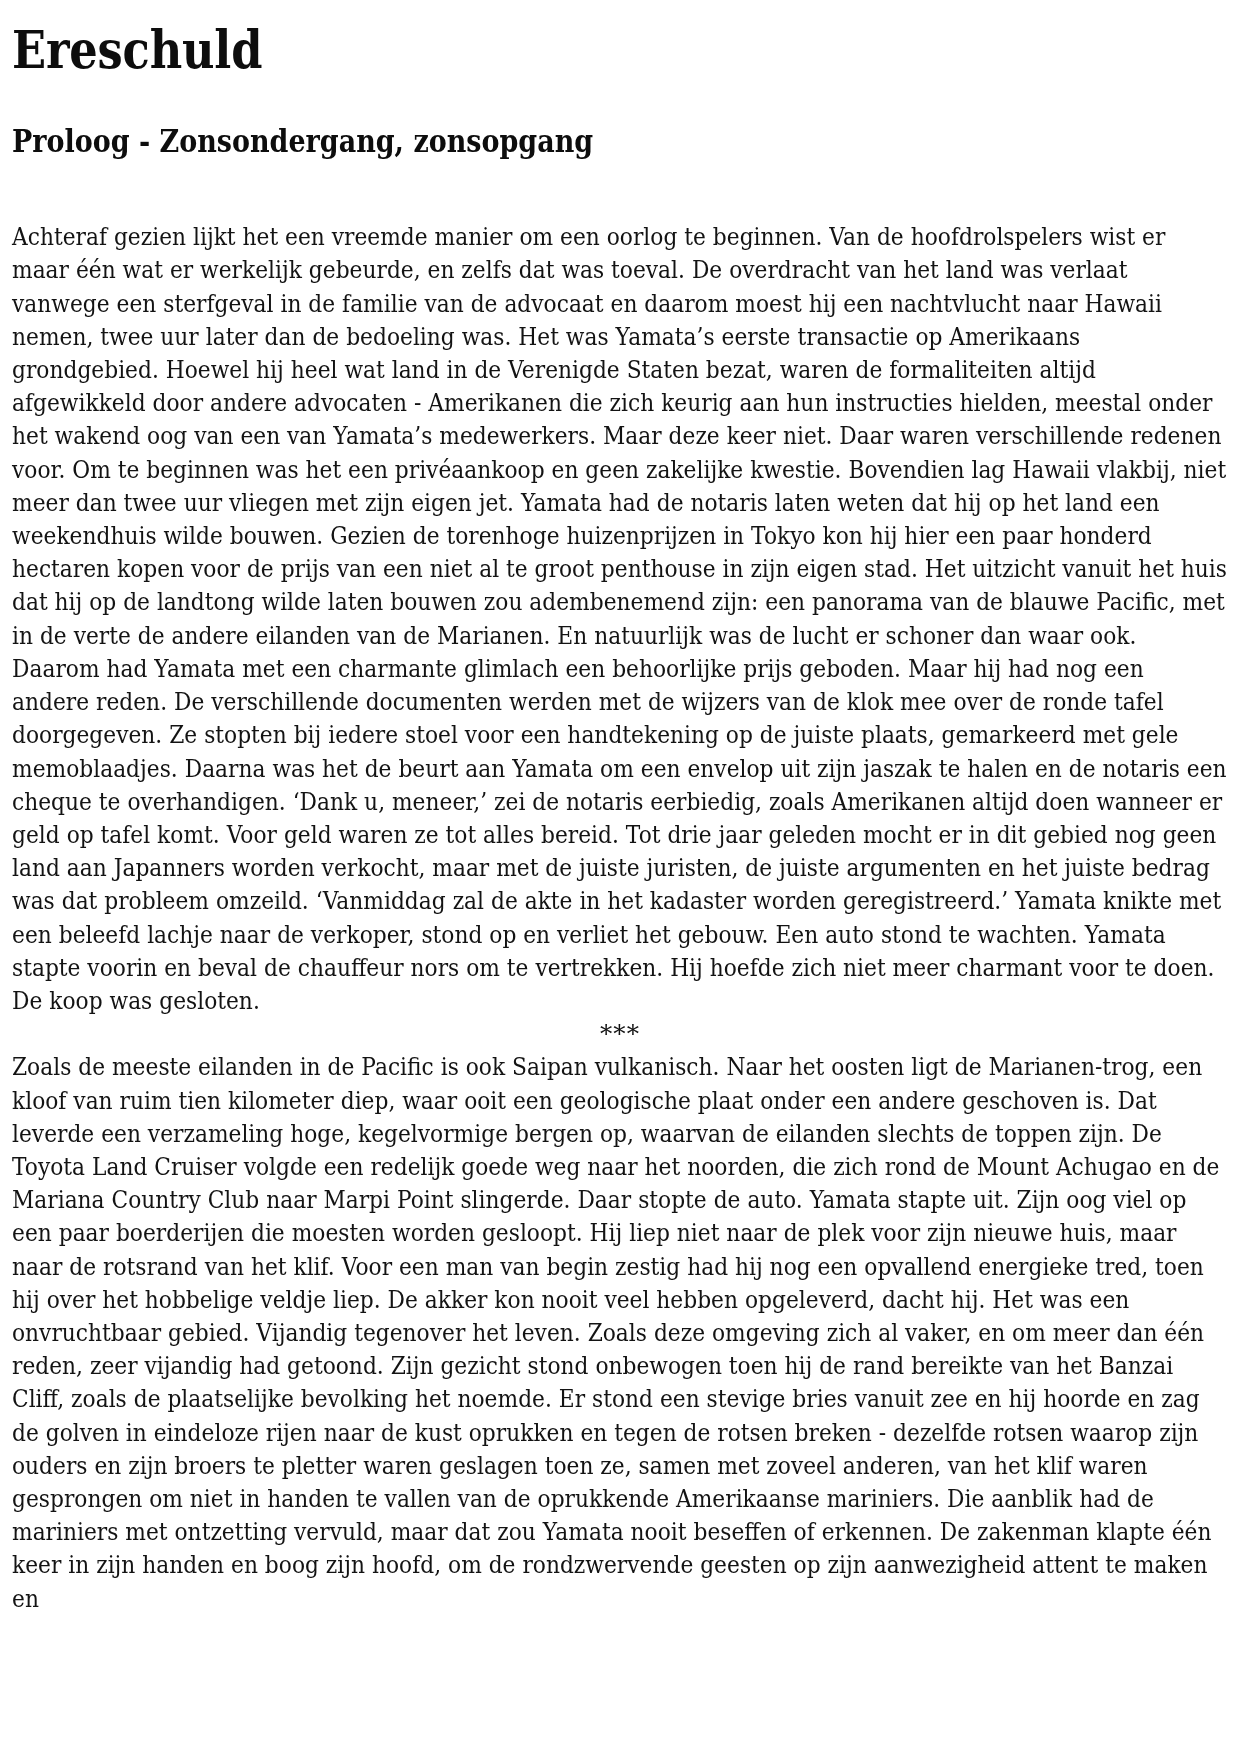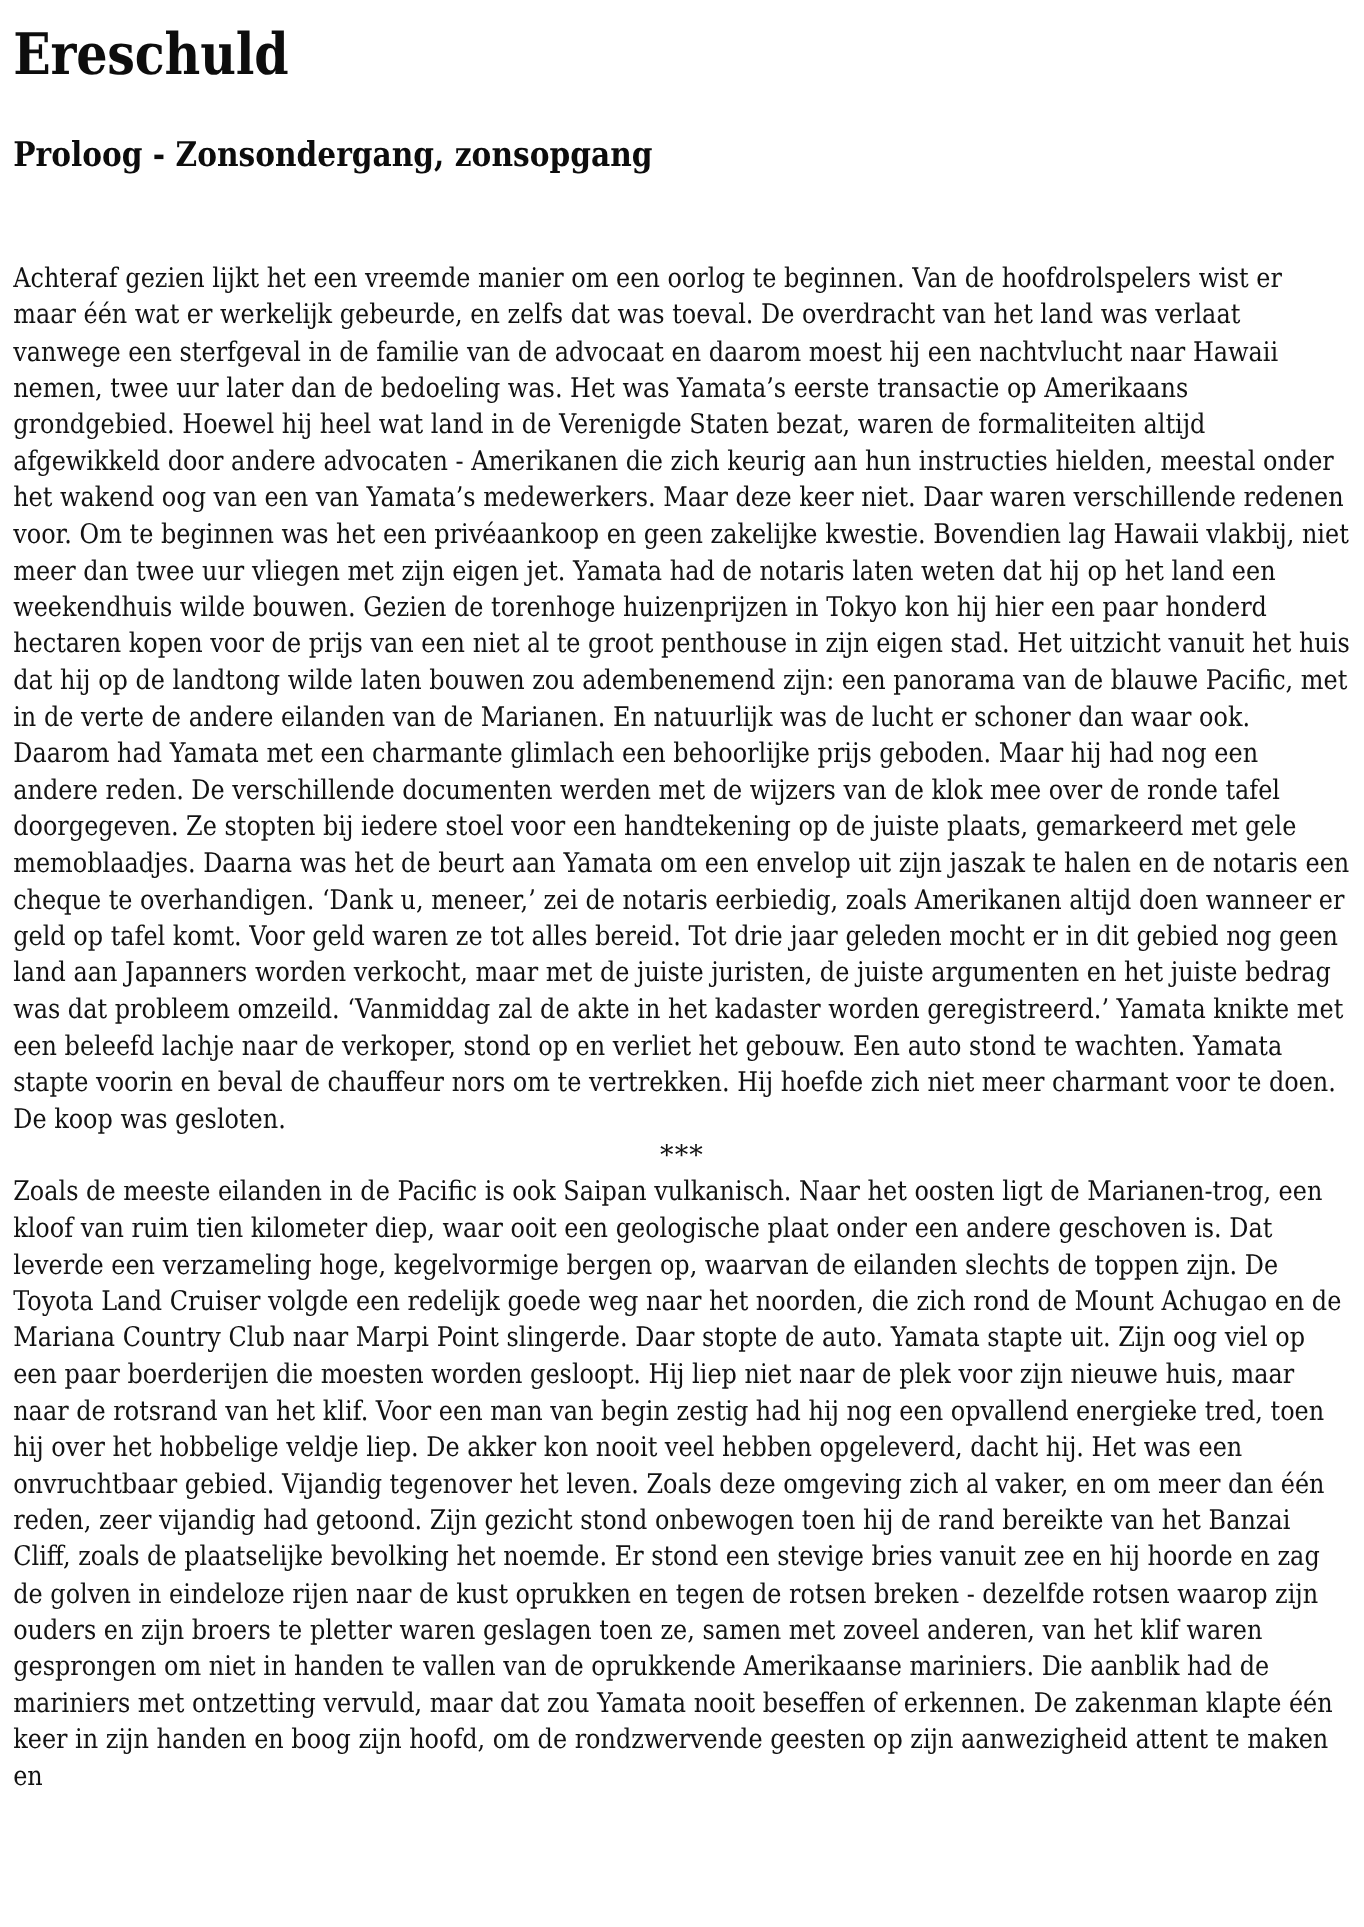--- a/index.html
+++ b/index.html
@@ -40,21 +40,21 @@
     font-weight: 700;
     font-size: 31px;
     line-height: 1.1;
     margin: 46px 0 0 0;
     padding: 0;
     color: #0d0d0d;
     transform: scaleX(0.87);
     transform-origin: left center;
   }
   .body-block {
-    margin-top: 78px;
+    margin-top: 62px;
   }
   .para {
     font-family: "DejaVu Serif", "Liberation Serif", serif;
     font-weight: 400;
     font-size: 24.6px;
     line-height: 33.2px;
     color: #131313;
     margin: 0;
     padding: 0;
     text-align: left;

